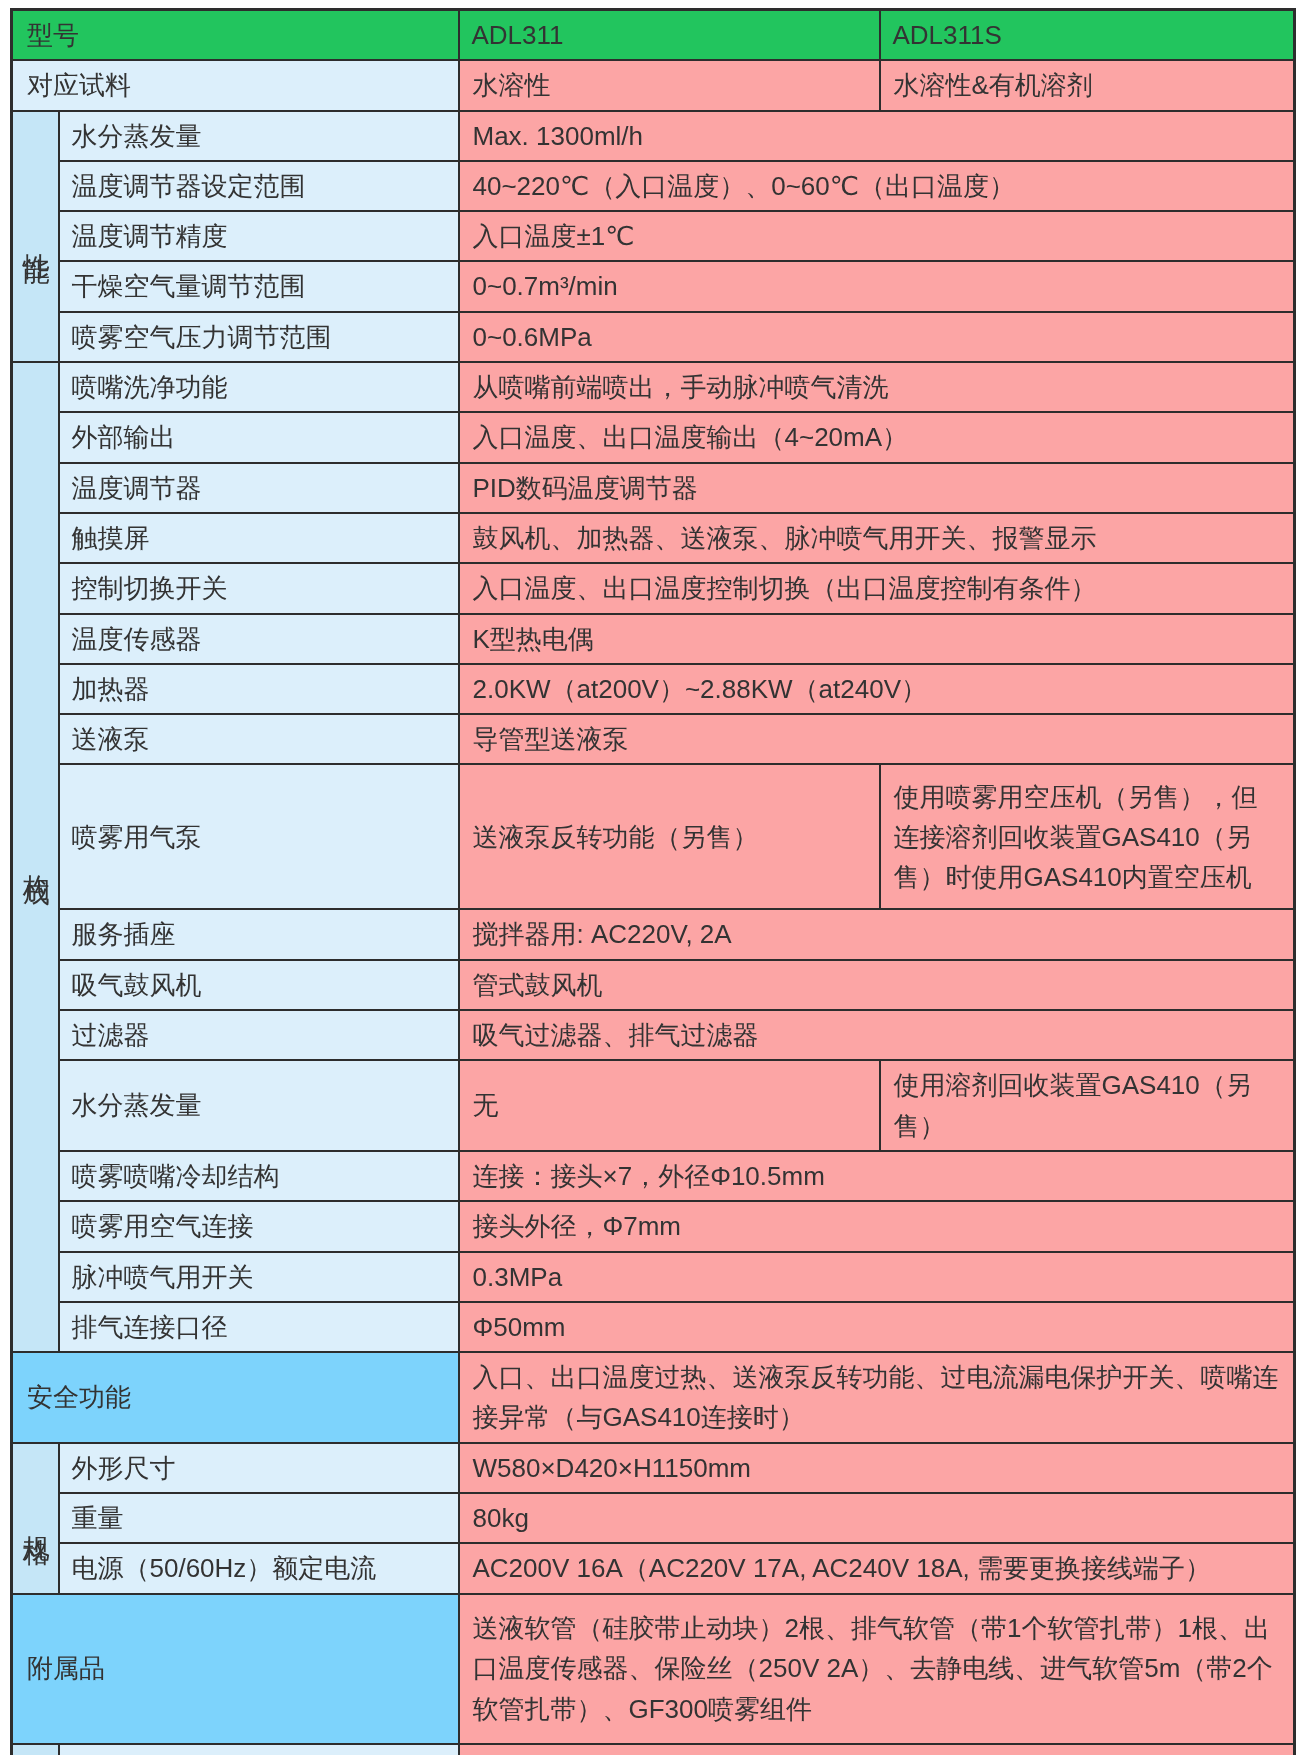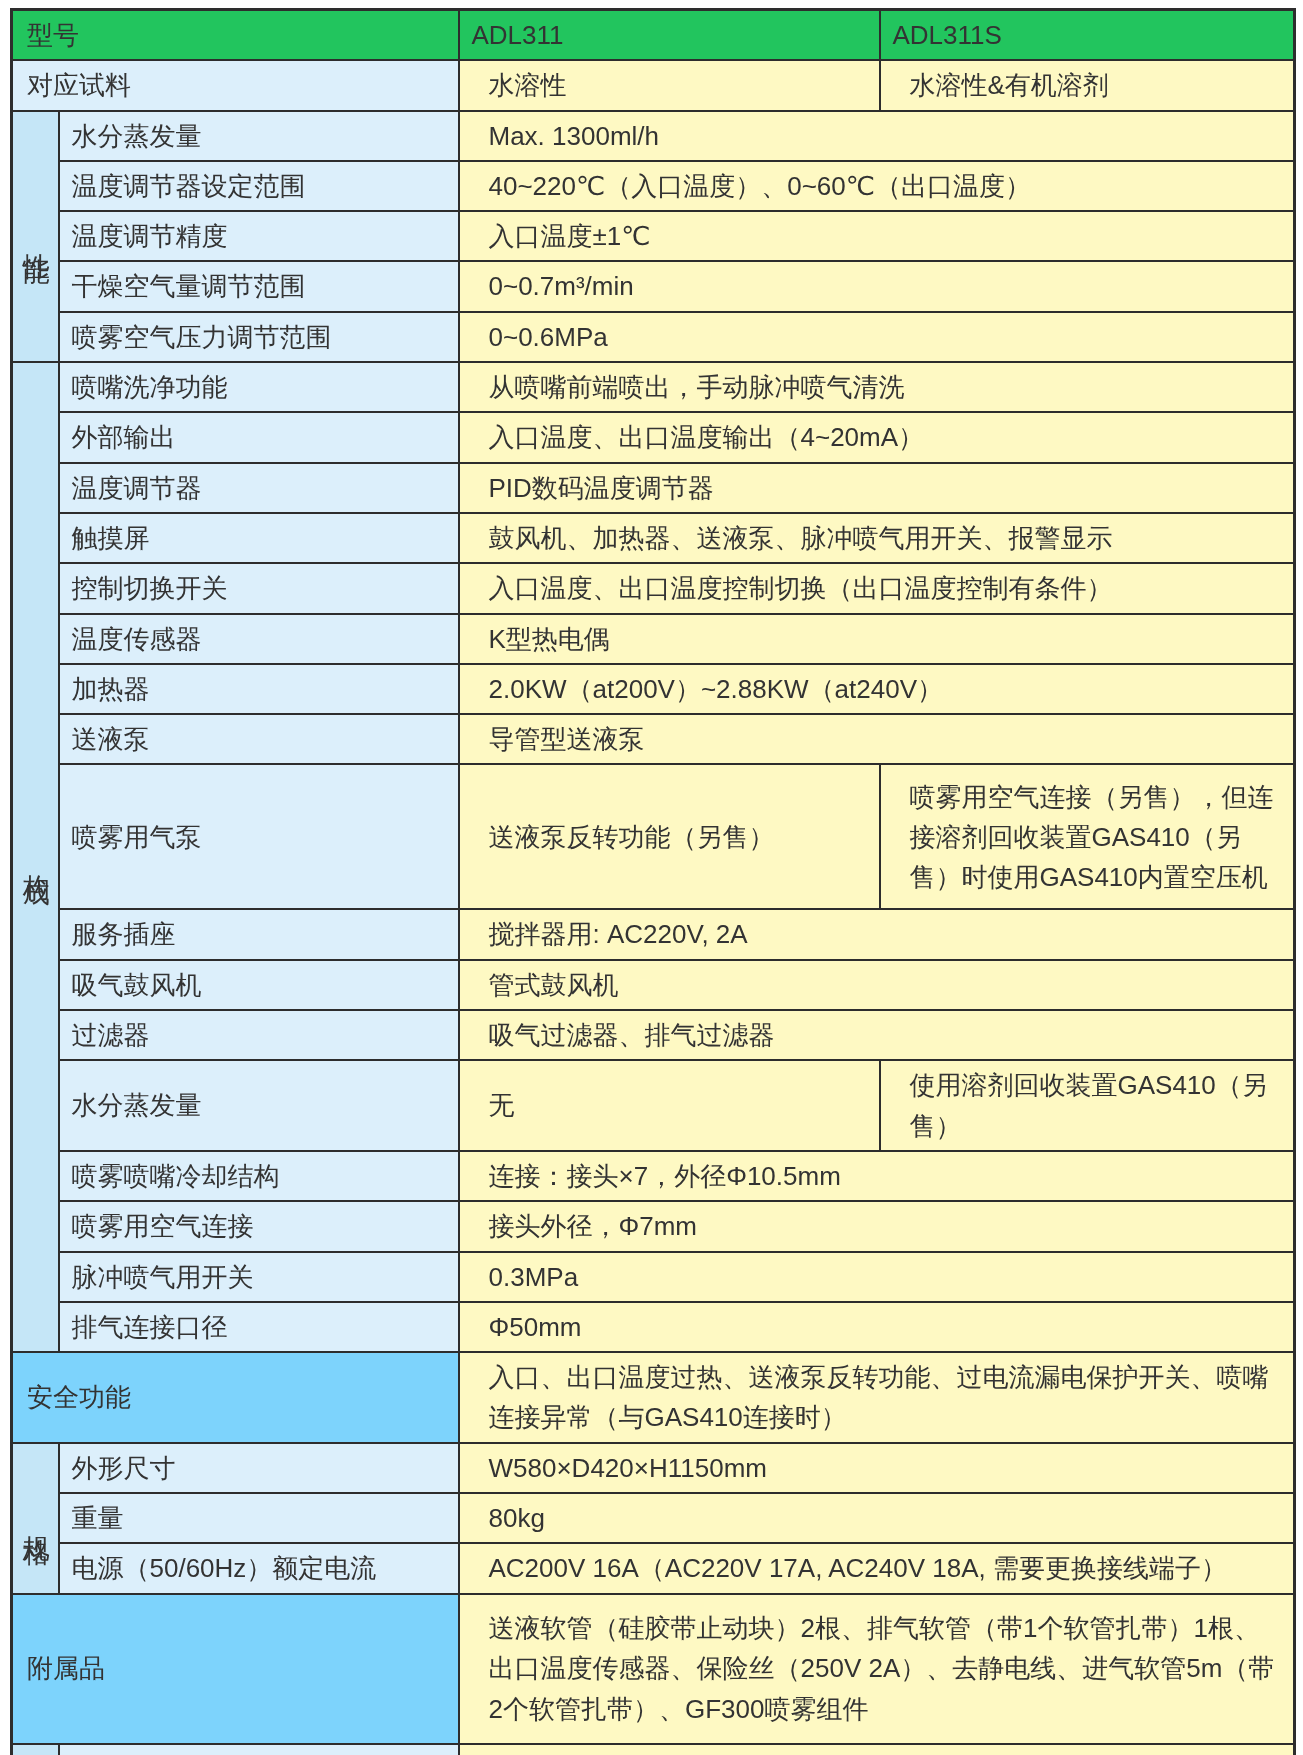--- a/index.html
+++ b/index.html
@@ -35,21 +35,21 @@
     background:#c5e6f7;
     writing-mode:vertical-rl;
     text-orientation:upright;
     text-align:center;
     letter-spacing:4px;
     padding:0;
     font-size:27px;
   }
   .c-lbl{background:#dceffb;}
   .c-lblwide{background:#7dd3fc;padding-left:14px;}
-  .c-val{background:#fef9c3;padding-left:29px;margin-left:17px;}
+  .c-val{background:#fca5a5;padding-left:13px;margin-left:17px;}
 </style>
 </head>
 <body>
 
 <table class="spec">
   <colgroup>
     <col style="width:47px">
     <col style="width:400px">
     <col style="width:421px">
     <col style="width:415px">
@@ -119,21 +119,21 @@
       <td class="c-lbl">加热器</td>
       <td colspan="2" class="c-val">2.0KW（at200V）~2.88KW（at240V）</td>
     </tr>
     <tr>
       <td class="c-lbl">送液泵</td>
       <td colspan="2" class="c-val">导管型送液泵</td>
     </tr>
     <tr class="tall-pump">
       <td class="c-lbl">喷雾用气泵</td>
       <td class="c-val">送液泵反转功能（另售）</td>
-      <td class="c-val">喷雾用空气连接（另售），但连接溶剂回收装置GAS410（另售）时使用GAS410内置空压机</td>
+      <td class="c-val">使用喷雾用空压机（另售），但连接溶剂回收装置GAS410（另售）时使用GAS410内置空压机</td>
     </tr>
     <tr>
       <td class="c-lbl">服务插座</td>
       <td colspan="2" class="c-val">搅拌器用: AC220V, 2A</td>
     </tr>
     <tr>
       <td class="c-lbl">吸气鼓风机</td>
       <td colspan="2" class="c-val">管式鼓风机</td>
     </tr>
     <tr>

